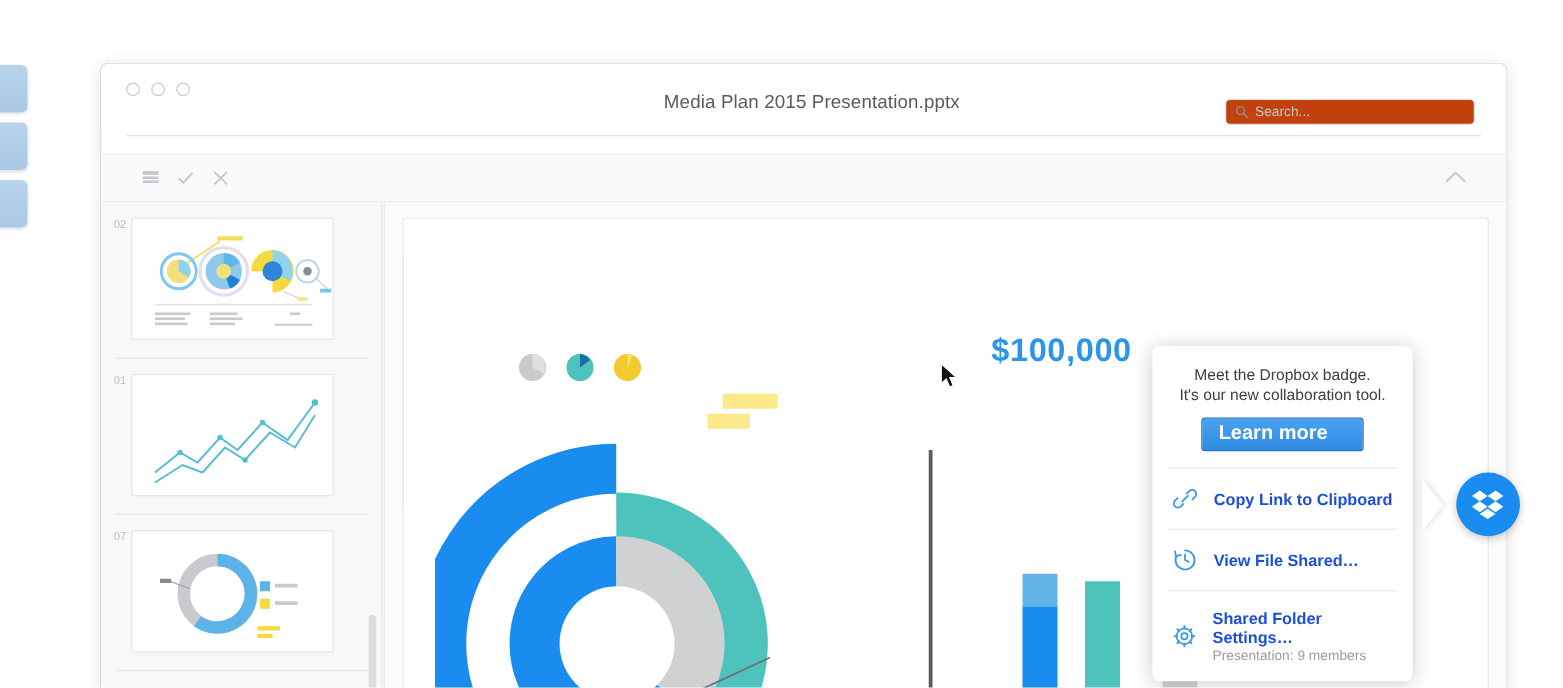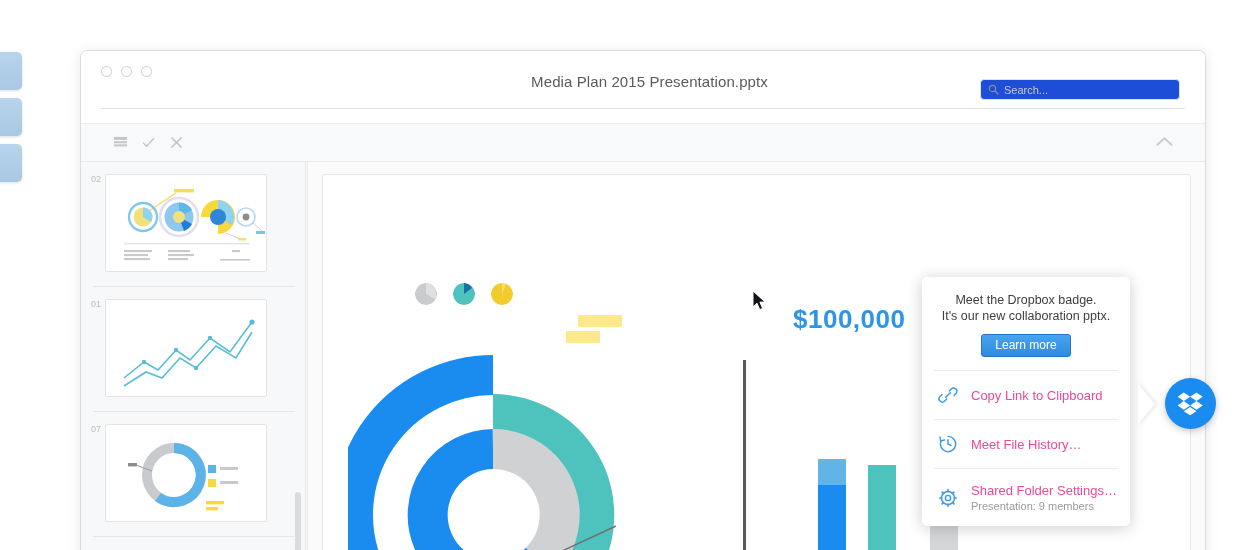--- a/index.html
+++ b/index.html
@@ -44,21 +44,21 @@
   .win-title {
     position: absolute; left: 13px; right: 0; top: 22px;
     text-align: center;
     font-size: 15px; color: #5b5b5b;
     letter-spacing: .1px;
   }
   .search-box {
     position: absolute; right: 25px; top: 28px;
     width: 200px; height: 21px;
     border: 1px solid #e2e2e2; border-radius: 4px;
-    background: #1d4ed8;
+    background: #c2410c;
     display: flex; align-items: center; gap: 5px;
     padding: 0 7px;
   }
   .search-box .ph { font-size: 11px; color: #c8c8c8; }
 
   .title-divider {
     position: absolute; left: 20px; right: 20px; top: 57px;
     height: 1px; background: #e0e0e0;
   }
 
@@ -124,48 +124,47 @@
   .callout-bar { height: 12px; border-radius: 1px; background: #fbe98a; margin-bottom: 4px; }
 
   
   .barchart { position: absolute; left: 420px; top: 185px; width: 330px; height: 210px; }
   .axis-v { position: absolute; left: 0; top: 0; width: 3px; height: 100%; background: #5a5a5a; }
   .bar { position: absolute; bottom: 3px; }
   .money {
     position: absolute; left: 470px; top: 90px;
     font-size: 26px; font-weight: bold; color: #2d95e8;
     letter-spacing: .5px;
-    margin-top: 39px;
   }
 
   .cursor { position: absolute; left: 752px; top: 290px; }
 
   
   .menu {
     position: absolute; left: 922px; top: 277px;
     width: 208px; background: #ffffff;
     border-radius: 5px;
     box-shadow: 0 2px 16px rgba(0,0,0,.20);
     overflow: hidden;
   }
   .promo { padding: 15px 12px 13px 12px; text-align: center; }
   .promo p { font-size: 12.5px; color: #3c4043; line-height: 16px; }
   .learn-btn {
     display: inline-block; margin-top: 10px;
-    padding: 3px 13px 4px 13px; border-radius: 3px;
+    padding: 3px 28px 4px 13px; border-radius: 3px;
     background: linear-gradient(180deg,#4aa3f0 0%,#2f8be0 100%);
     border: 1px solid #2176ca;
-    color: #fff; font-size: 12px; cursor: pointer;
+    color: #fff; font-size: 16px; cursor: pointer; font-weight: bold;
   }
   .mdiv { height: 1px; background: #ececec; margin: 0 12px; }
   .mitem {
     display: flex; align-items: center; gap: 13px;
     padding: 14px 12px 14px 16px; cursor: pointer;
   }
-  .mitem .lbl { font-size: 13px; color: #ec4899; }
+  .mitem .lbl { font-size: 13px; color: #1d4ed8; font-weight: bold; }
   .mitem .sub { font-size: 11px; color: #9b9b9b; margin-top: 2px; }
 
   
   .badge-arrow {
     position: absolute; left: 1138px; top: 384px;
     width: 0; height: 0;
     border-top: 20px solid transparent;
     border-bottom: 20px solid transparent;
     border-left: 17px solid #ffffff;
     filter: drop-shadow(2px 0 2px rgba(0,0,0,.10));
@@ -364,21 +363,21 @@
 </div>
 
 <svg class="cursor" width="16" height="22" viewBox="0 0 16 22">
   <path d="M1 1 L1 17 L5 13.2 L7.7 19.6 L10.6 18.4 L7.9 12.1 L13.2 12.1 Z" fill="#111318" stroke="#ffffff" stroke-width="1"></path>
 </svg>
 
 <div class="menu">
 
   <div class="promo">
     <p>Meet the Dropbox badge.</p>
-    <p>It's our new collaboration pptx.</p>
+    <p>It's our new collaboration tool.</p>
     <span class="learn-btn">Learn more</span>
   </div>
 
   <div class="mdiv"></div>
 
   <div class="mitem">
     <svg width="20" height="20" viewBox="0 0 22 22">
       <path d="M8.5 13.5 L13.5 8.5" stroke="#3b9ae8" stroke-width="1.6" stroke-linecap="round" fill="none"></path>
       <path d="M9.5 15.5 L7.3 17.7 a3.6 3.6 0 0 1 -5.1 -5.1 L4.4 10.4" stroke="#3b9ae8" stroke-width="1.6" fill="none" stroke-linecap="round"></path>
       <path d="M12.5 6.5 L14.7 4.3 a3.6 3.6 0 0 1 5.1 5.1 L17.6 11.6" stroke="#3b9ae8" stroke-width="1.6" fill="none" stroke-linecap="round"></path>
@@ -390,21 +389,21 @@
 
   <div class="mdiv"></div>
 
   <div class="mitem">
     <svg width="20" height="20" viewBox="0 0 22 22">
       <path d="M11 2.6 a8.4 8.4 0 1 1 -7.6 4.9" stroke="#3b9ae8" stroke-width="1.6" fill="none" stroke-linecap="round"></path>
       <polyline points="2.2,3.4 3,7.6 7.2,6.6" fill="none" stroke="#3b9ae8" stroke-width="1.6" stroke-linecap="round" stroke-linejoin="round"></polyline>
       <polyline points="11,6.4 11,11 14.2,12.6" fill="none" stroke="#3b9ae8" stroke-width="1.6" stroke-linecap="round"></polyline>
     </svg>
     <div>
-      <div class="lbl">Meet File History…</div>
+      <div class="lbl">View File Shared…</div>
     </div>
   </div>
 
   <div class="mdiv"></div>
 
   <div class="mitem">
     <svg width="20" height="20" viewBox="0 0 22 22">
       <circle cx="11" cy="11" r="7.2" fill="none" stroke="#3b9ae8" stroke-width="1.6"></circle>
       <circle cx="11" cy="11" r="2.9" fill="none" stroke="#3b9ae8" stroke-width="1.6"></circle>
       <g stroke="#3b9ae8" stroke-width="1.8" stroke-linecap="round">

